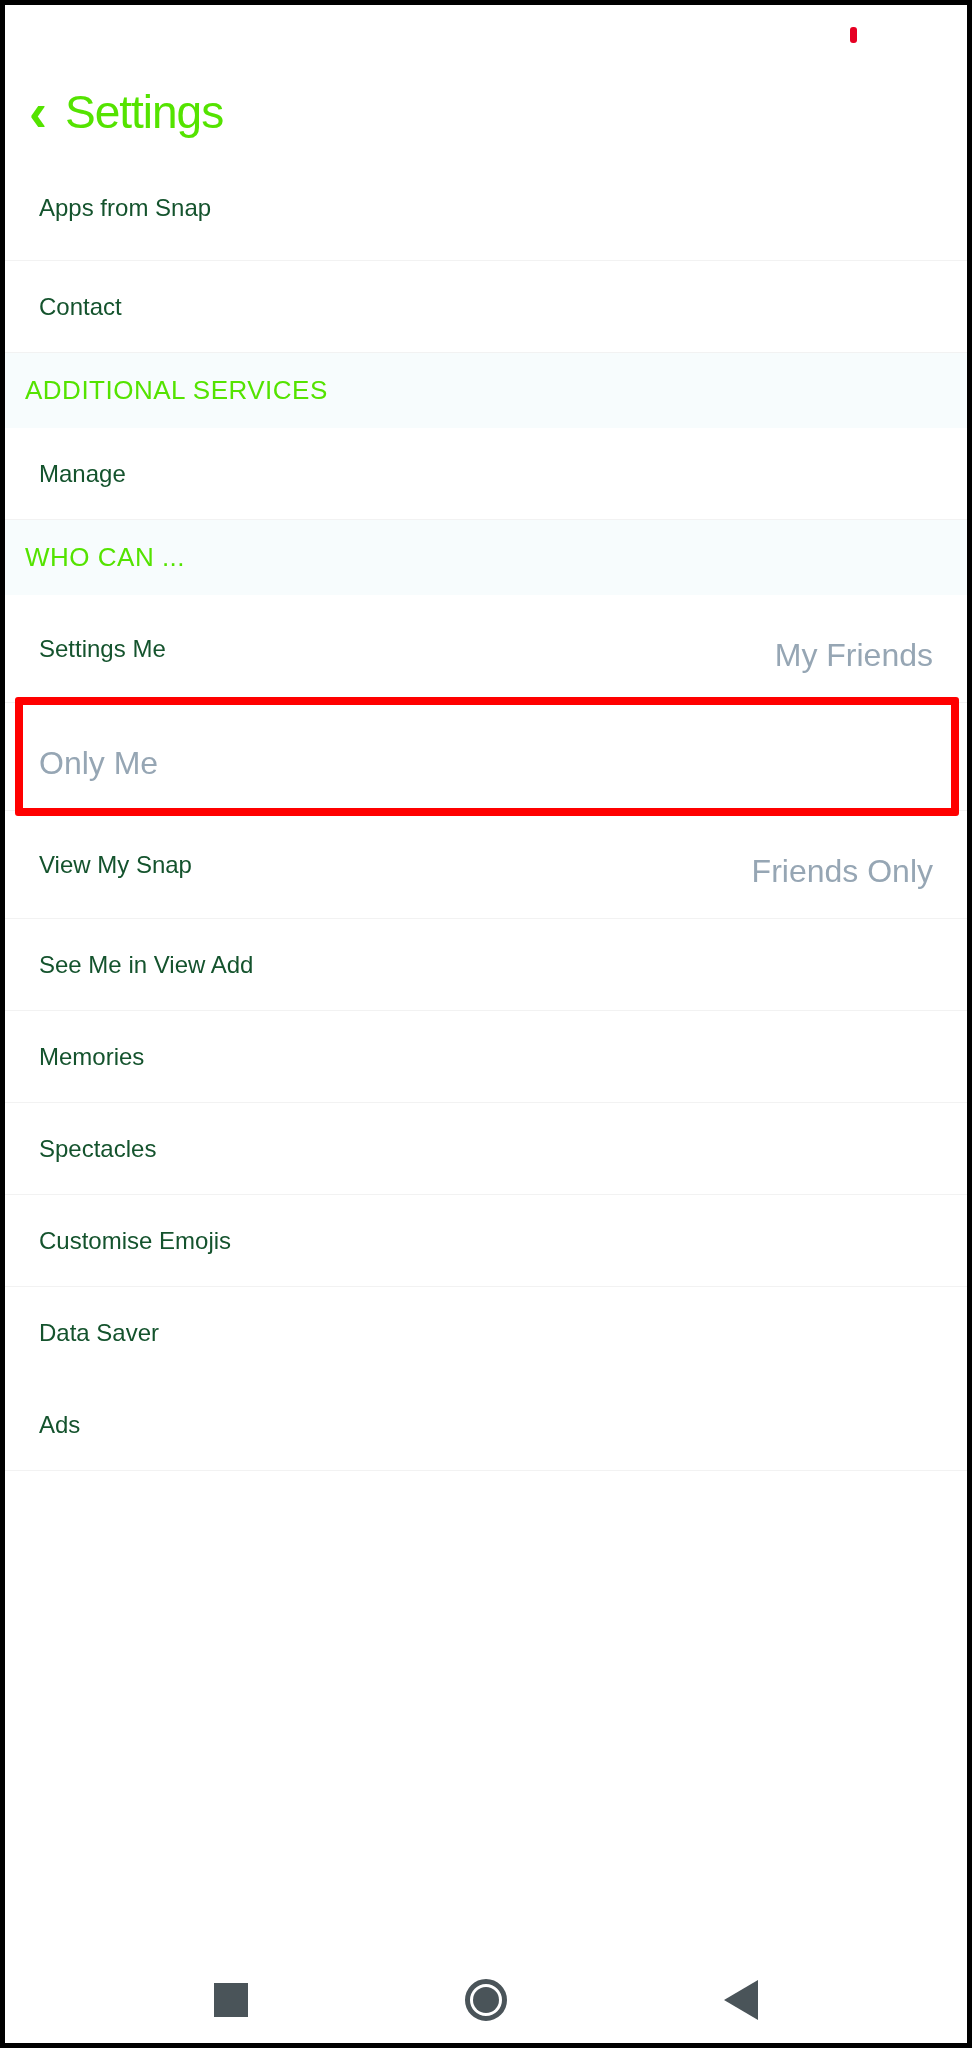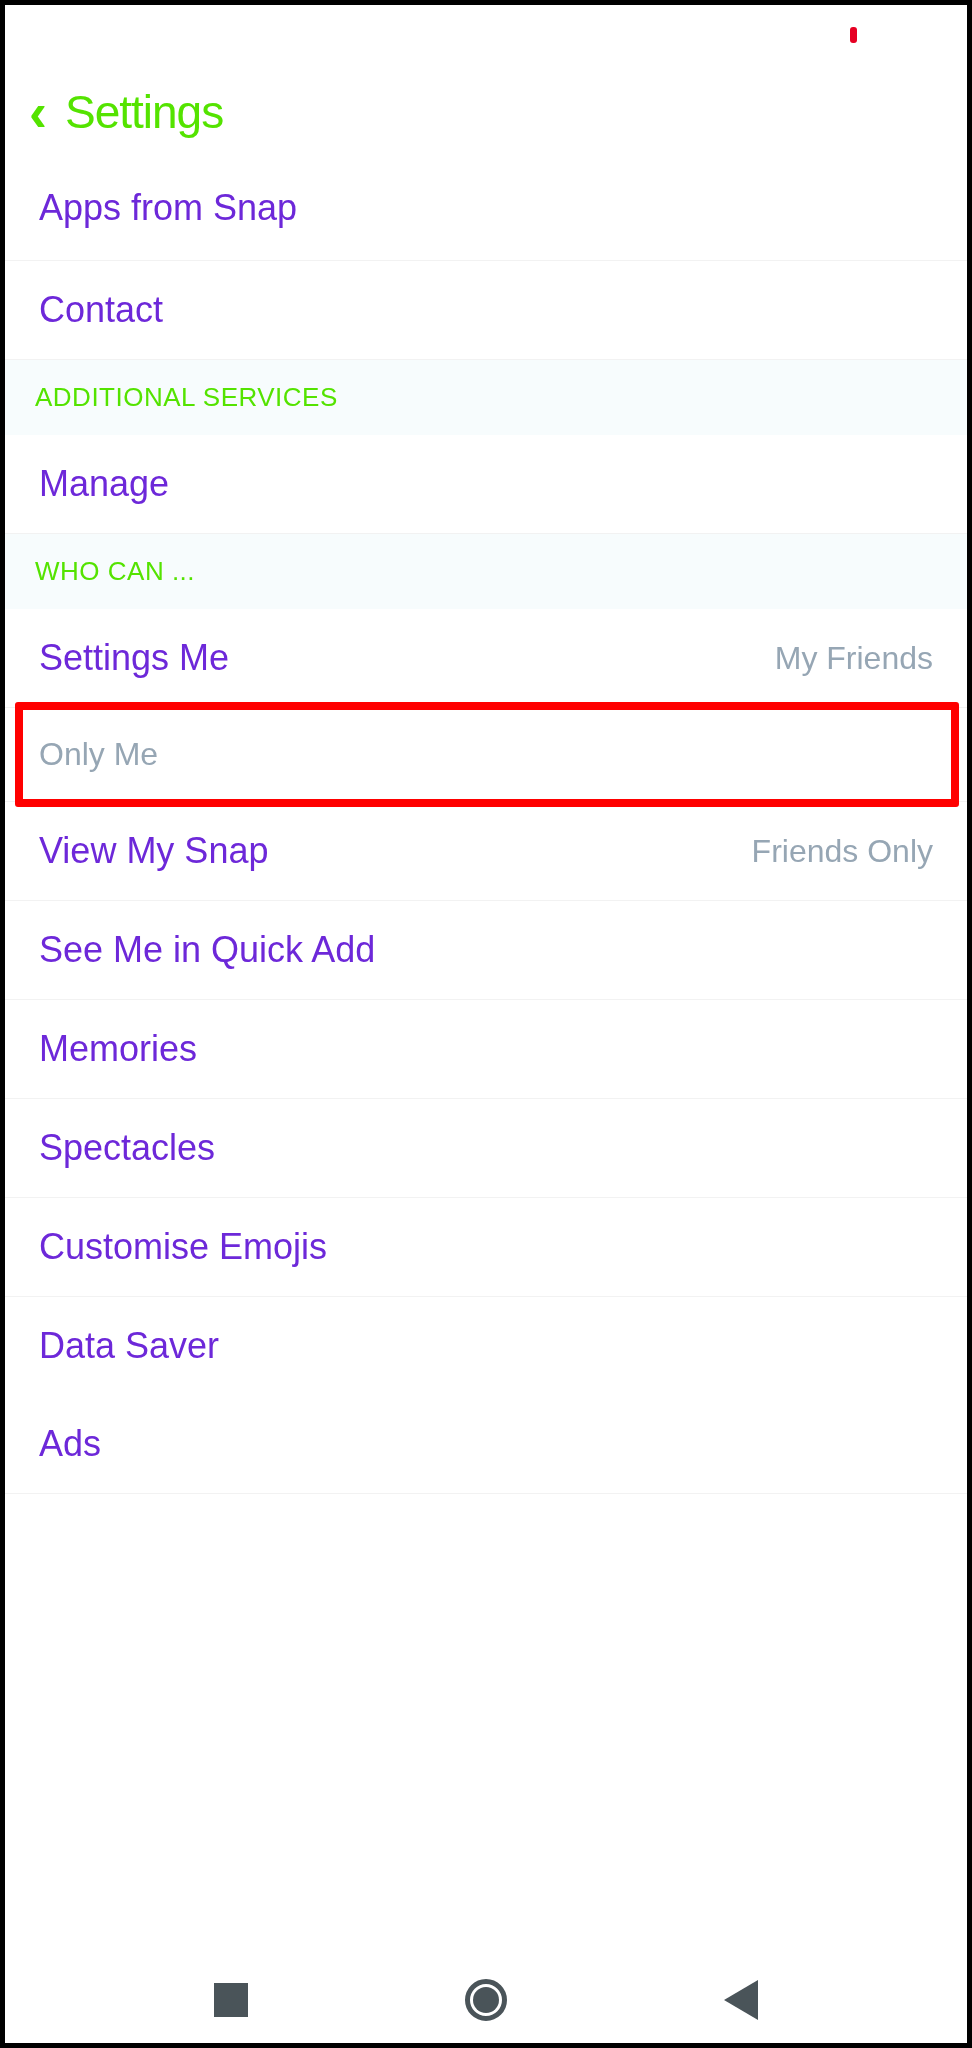--- a/index.html
+++ b/index.html
@@ -52,31 +52,32 @@
     }
     .setting-row {
       display: flex;
       justify-content: space-between;
       align-items: center;
       padding: 28px 34px 28px 34px;
       border-bottom: 1px solid #f2f2f2;
       min-height: 92px;
     }
     .setting-label {
-      font-size: 36px;
-      color: #6d28d9;
+      font-size: 24px;
+      color: #14532d;
       font-weight: 400;
     }
     .setting-value {
       font-size: 32px;
       color: #96a6b4;
       font-weight: 400;
+      margin-top: 14px;
     }
     .section-header {
-      padding: 22px 34px 22px 30px;
+      padding: 22px 34px 22px 20px;
       background: #f7fcfd;
     }
     .section-header-text {
       font-size: 26px;
       color: #54e300;
       font-weight: 500;
       letter-spacing: 0.5px;
     }
     .highlighted-row {
       position: relative;
@@ -183,21 +184,21 @@
     <div class="highlight-box"></div>
     <span class="setting-value">Only Me</span>
   </div>
 
   <div class="setting-row">
     <span class="setting-label">View My Snap</span>
     <span class="setting-value">Friends Only</span>
   </div>
 
   <div class="setting-row">
-    <span class="setting-label">See Me in Quick Add</span>
+    <span class="setting-label">See Me in View Add</span>
     <span class="setting-value"></span>
   </div>
 
 
   <div class="setting-row">
     <span class="setting-label">Memories</span>
     <span class="setting-value"></span>
   </div>
 
   <div class="setting-row">

